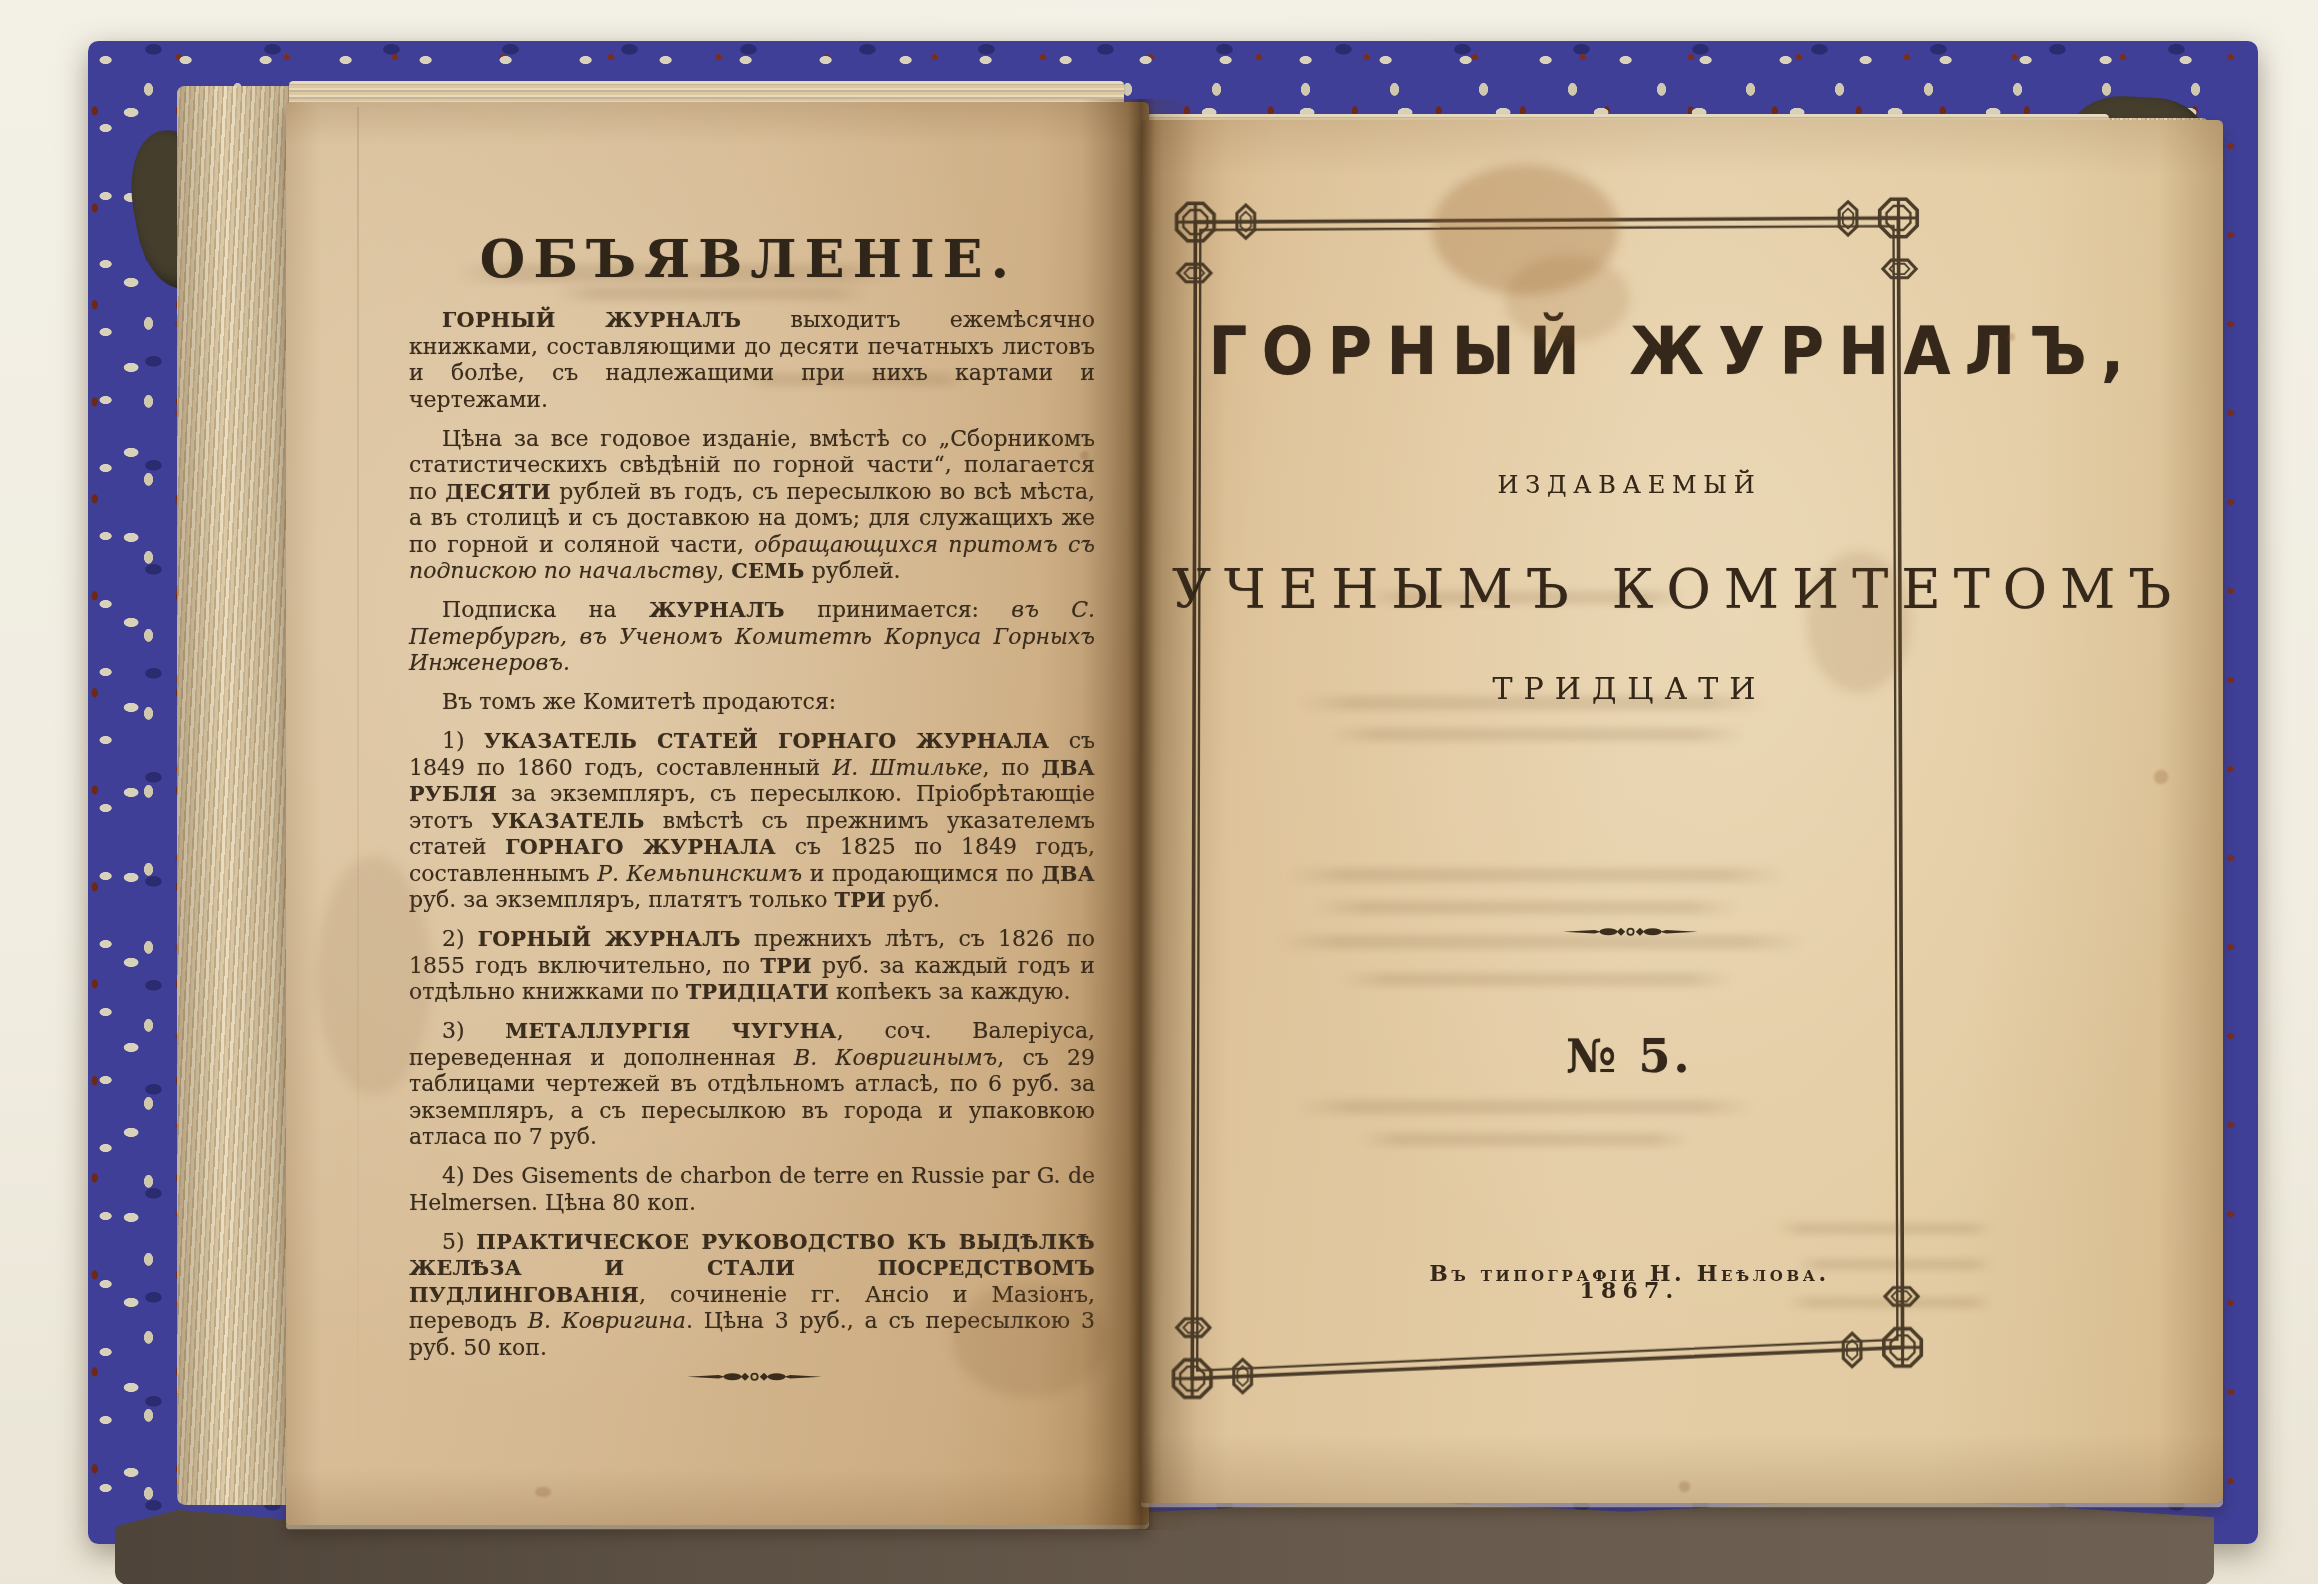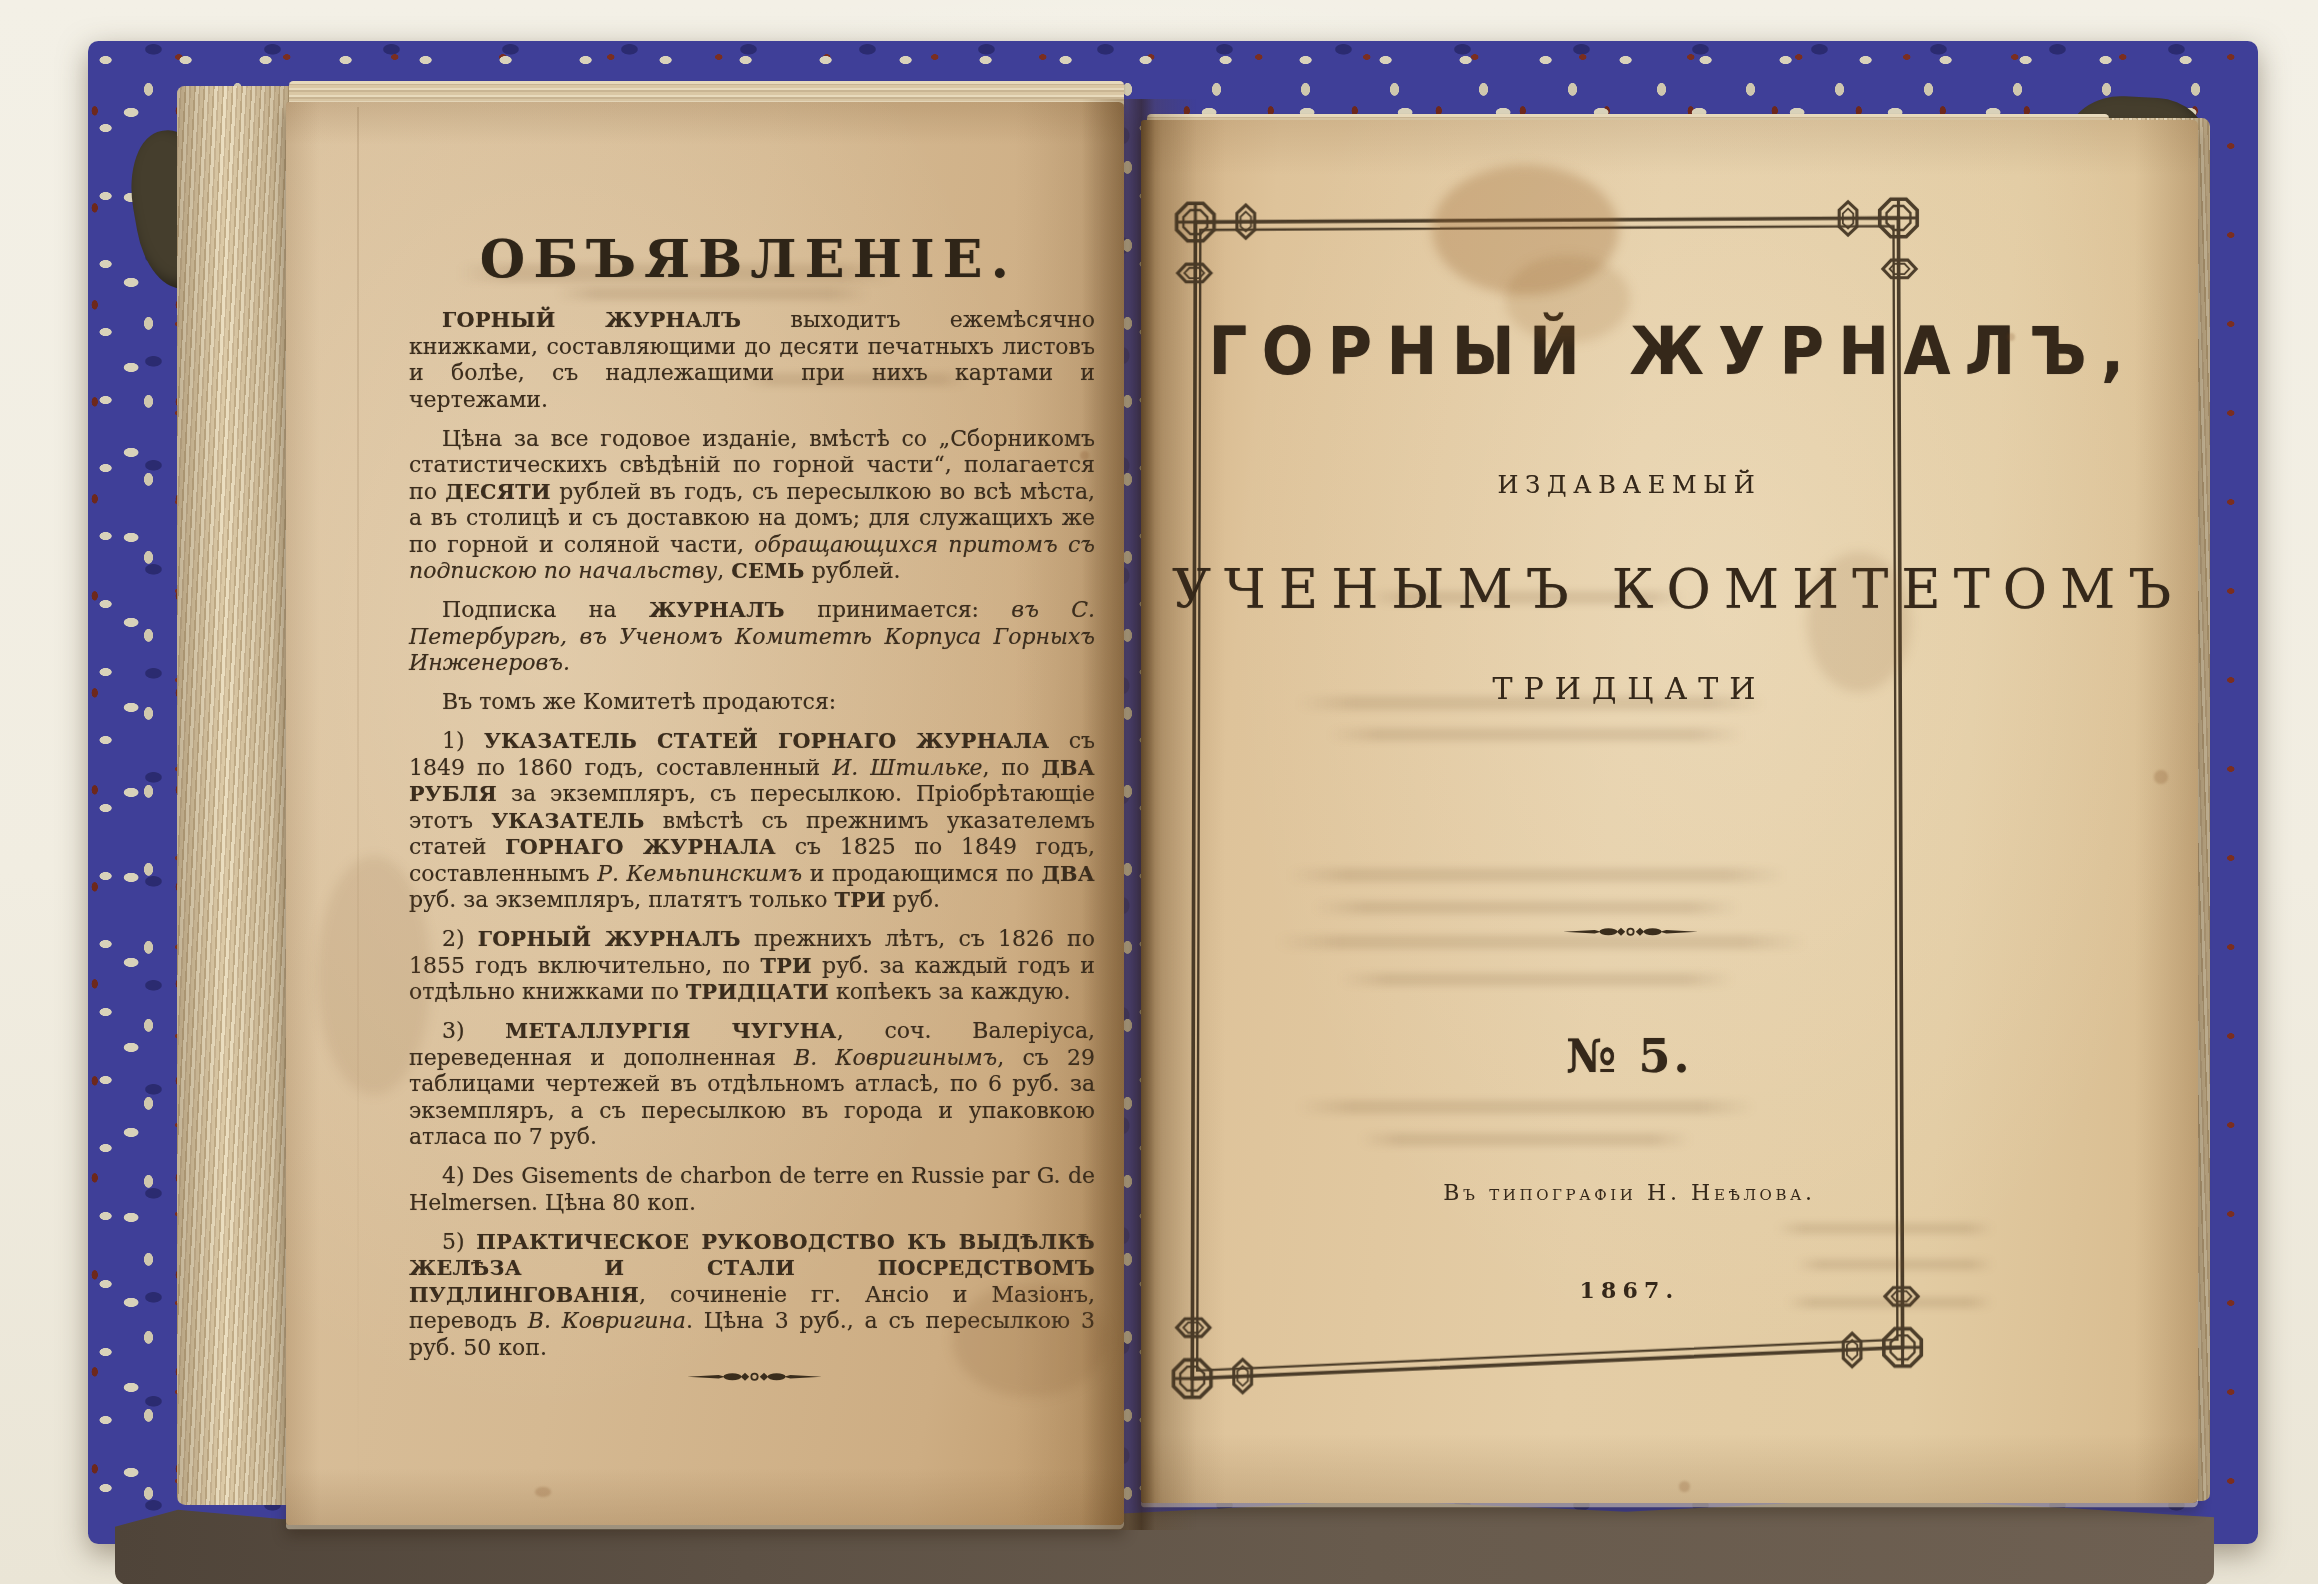--- a/index.html
+++ b/index.html
@@ -45,21 +45,21 @@
     left:2107px; top:118px; width:103px; height:1383px; border-radius:0 8.3px 7.3px 0;
     background:
       linear-gradient(270deg, rgba(86,64,36,.30), rgba(0,0,0,0) 45%),
       repeating-linear-gradient(88deg,#e8dabb 0 2.6px,#c9b491 2.6px 4.2px,#d9c6a2 4.2px 7.3px,#bfa983 7.3px 8.8px);
   }
   .stack-top{
     background:repeating-linear-gradient(180deg,#e8dabc 0 2.6px,#c9b593 2.6px 4.2px,#dac7a4 4.2px 6.8px);
     box-shadow:0 1px 2.1px rgba(80,60,30,.35);
   }
   
-  .page{border-radius:3.1px 5.2px 5.2px 3.1px;}
+  .page{border-radius:3.1px 5.2px 5.2px 3.1px;padding-left:25px;}
   .page-left{
     left:286px; top:102px; width:838px; height:1423px;
     background:
       radial-gradient(ellipse at 30% 38%, rgba(255,246,226,.28), transparent 62%),
       linear-gradient(90deg, rgba(125,90,50,.22) 0%, transparent 4%),
       linear-gradient(270deg, rgba(104,70,32,.42) 0%, rgba(104,70,32,.14) 5%, transparent 13%),
       linear-gradient(180deg, rgba(120,85,45,.20) 0%, transparent 3%),
       linear-gradient(0deg, rgba(120,85,45,.22) 0%, transparent 4%),
       linear-gradient(100deg,#dac19d 0%,#d5b992 45%,#cdad83 80%,#bd9869 100%);
     box-shadow:0 4.2px 0 rgba(242,230,202,.5), 0 10.4px 13.5px rgba(44,30,14,.35);
@@ -101,21 +101,21 @@
     font-size:66px; letter-spacing:15.6px; line-height:1;
     transform:scaleX(.92); transform-origin:50% 50%;
     text-shadow:0 0 1px rgba(47,37,24,.55); white-space:nowrap;
   }
   .rp-izd{top:351px; font-size:24px; letter-spacing:6.8px; text-shadow:0 0 0.5px rgba(47,37,24,.5);}
   .rp-uchen{top:438px; font-size:54px; letter-spacing:13px; text-shadow:0 0 0.8px rgba(47,37,24,.5); white-space:nowrap;}
   .rp-korp{top:551px; font-size:30px; letter-spacing:11px; text-shadow:0 0 0.5px rgba(47,37,24,.5);}
   .rp-gorn{top:636px; font-size:48px; letter-spacing:8.8px; text-shadow:0 0 0.8px rgba(47,37,24,.55); white-space:nowrap;}
   .rp-no{top:909px; font-size:46px; font-weight:bold; letter-spacing:3.1px; text-shadow:0 0 1px rgba(47,37,24,.5);}
   .rp-city{top:1048px; font-size:33px; font-weight:bold; letter-spacing:1.6px; text-shadow:0 0 0.8px rgba(47,37,24,.5);}
-  .rp-printer{top:1060px; font-size:22px; letter-spacing:3.6px; font-variant-caps:small-caps;}
+  .rp-printer{top:1140px; font-size:22px; letter-spacing:3.6px; font-variant-caps:small-caps;font-weight:bold;}
   .rp-addr{top:1127px; font-size:21px; letter-spacing:1.6px;}
   .rp-year{top:1157px; font-size:22px; font-weight:bold; letter-spacing:6.2px;}
   
   .ghost{position:absolute; background:linear-gradient(90deg, transparent, rgba(112,78,42,.15) 12%, rgba(112,78,42,.15) 88%, transparent); filter:blur(3.6px); border-radius:5.2px;}
   .stain{position:absolute; border-radius:50%; filter:blur(5.2px);}
   .dot{position:absolute; border-radius:50%; background:rgba(122,74,30,.22); filter:blur(1px);}
   svg .ink{stroke:#3a2d1c; fill:none;}
 </style>
 </head>
 <body>

